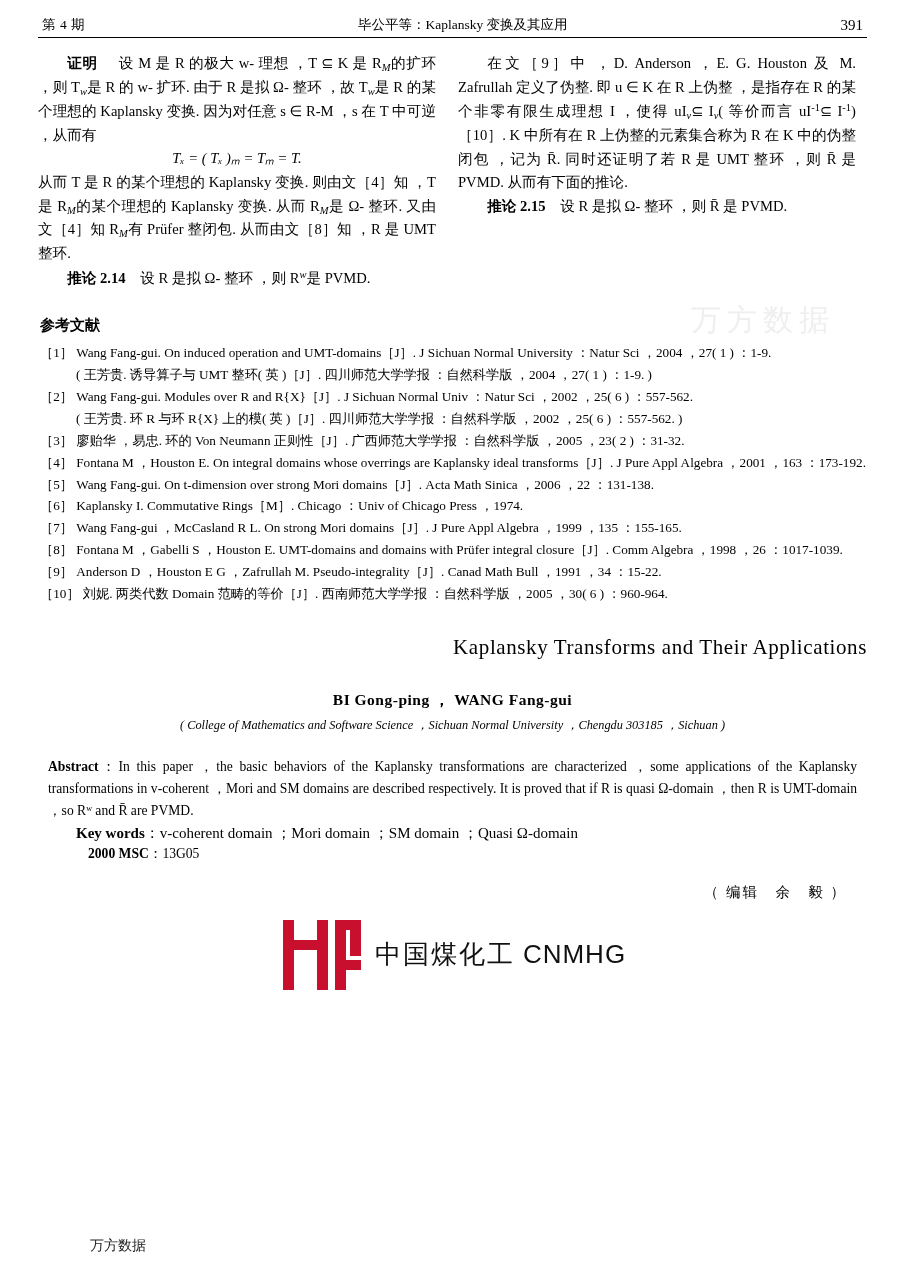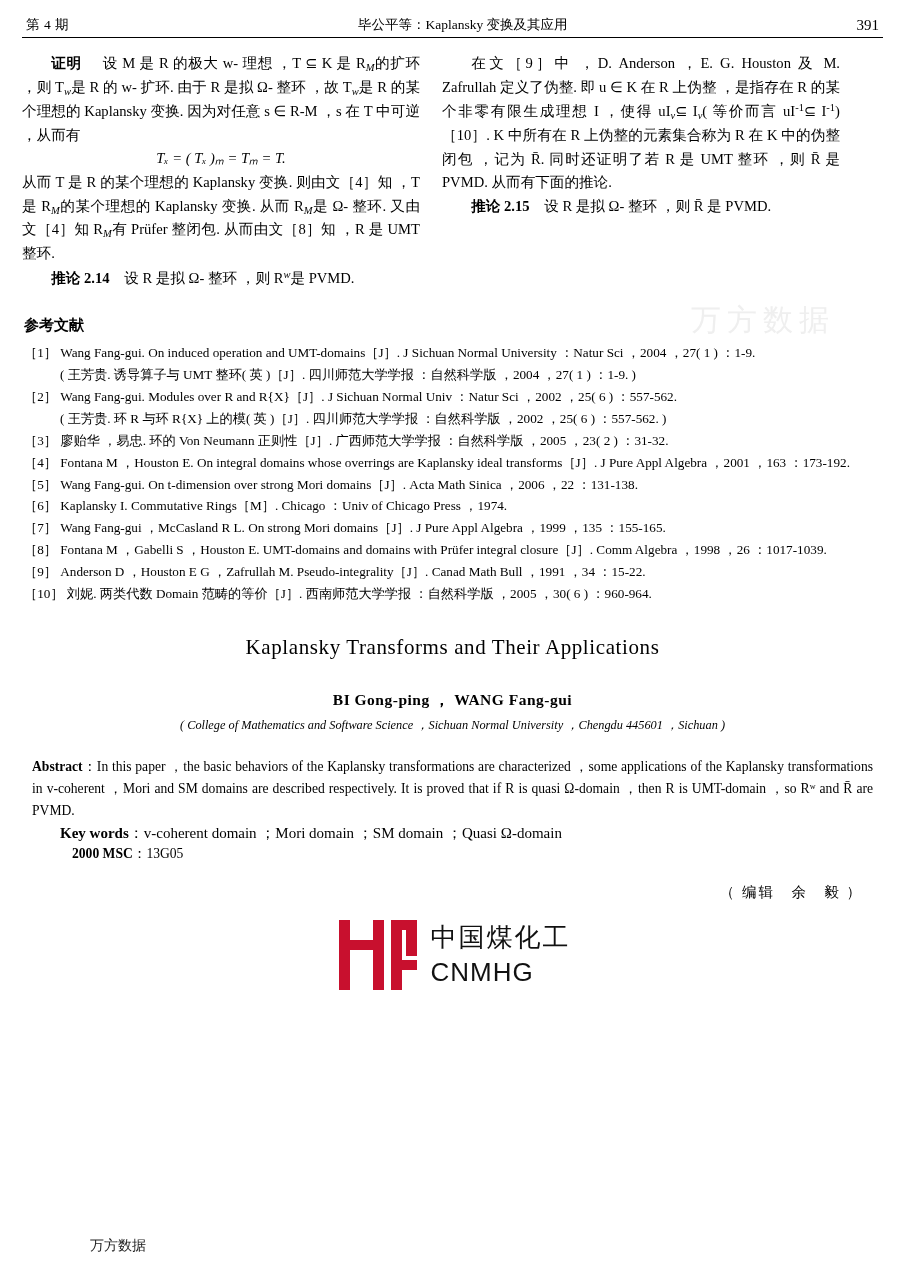--- a/index.html
+++ b/index.html
@@ -12,21 +12,21 @@
     height: 1285px;
     position: relative;
     font-family: "Liberation Serif", serif;
     color: #000;
   }
   .page {
     position: relative;
     width: 905px;
     height: 1285px;
     box-sizing: border-box;
-    padding: 0 22px;
+    padding: 0 38px;
   }
 
   
   .runhead {
     position: relative;
     height: 34px;
     display: flex;
     align-items: flex-end;
     justify-content: space-between;
     font-size: 13.5px;
@@ -87,21 +87,21 @@
     line-height: 1.58;
     margin: 0 0 1px 2px;
     text-align: justify;
   }
   .ref-sub {
     margin-left: 38px;
   }
 
   
   .en-title {
-    text-align: center;
+    text-align: right;
     font-size: 21px;
     margin: 30px 0 0 0;
     letter-spacing: 0.6px;
   }
   .en-authors {
     text-align: center;
     font-size: 15.5px;
     margin: 30px 0 0 0;
     letter-spacing: 0.5px;
     font-weight: bold;
@@ -146,21 +146,21 @@
     gap: 10px;
   }
   .logo-mark {
     position: relative;
     width: 86px;
     height: 78px;
   }
   .logo-mark svg { display: block; }
   .logo-text {
     display: flex;
-    flex-direction: column;
+    flex-direction: row;
     justify-content: center;
     line-height: 1.05;
     gap: 8px;
   }
   .logo-cn {
     font-size: 26px;
     font-family: "DejaVu Sans", sans-serif;
     letter-spacing: 2px;
     color: #111;
   }
@@ -279,21 +279,21 @@
 
     <div class="refline">
       <span>［10］</span>
       <span>刘妮. 两类代数 Domain 范畴的等价［J］. 西南师范大学学报 ：自然科学版 ，2005 ，30( 6 ) ：960-964.</span>
     </div>
 
   </div>
 
   <div class="en-title">Kaplansky Transforms and Their Applications</div>
   <div class="en-authors">BI Gong-ping ，  WANG Fang-gui</div>
-  <div class="en-affil">( College of Mathematics and Software Science ，Sichuan Normal University ，Chengdu 445601 ，Sichuan )</div>
+  <div class="en-affil">( College of Mathematics and Software Science ，Sichuan Normal University ，Chengdu 303185 ，Sichuan )</div>
 
   <div class="abstract">
     <span class="lead">Abstract</span><span>：In this paper ，the basic behaviors of the Kaplansky transformations are characterized ，some applications of the Kaplansky transformations in v-coherent ，Mori and SM domains are described respectively. It is proved that if R is quasi Ω-domain ，then R is UMT-domain ，so Rʷ and R̄ are PVMD.</span>
   </div>
 
   <div class="kw">
     <span class="lead">Key words</span><span>：v-coherent domain ；Mori domain ；SM domain ；Quasi Ω-domain</span>
   </div>
 
   <div class="msc">

